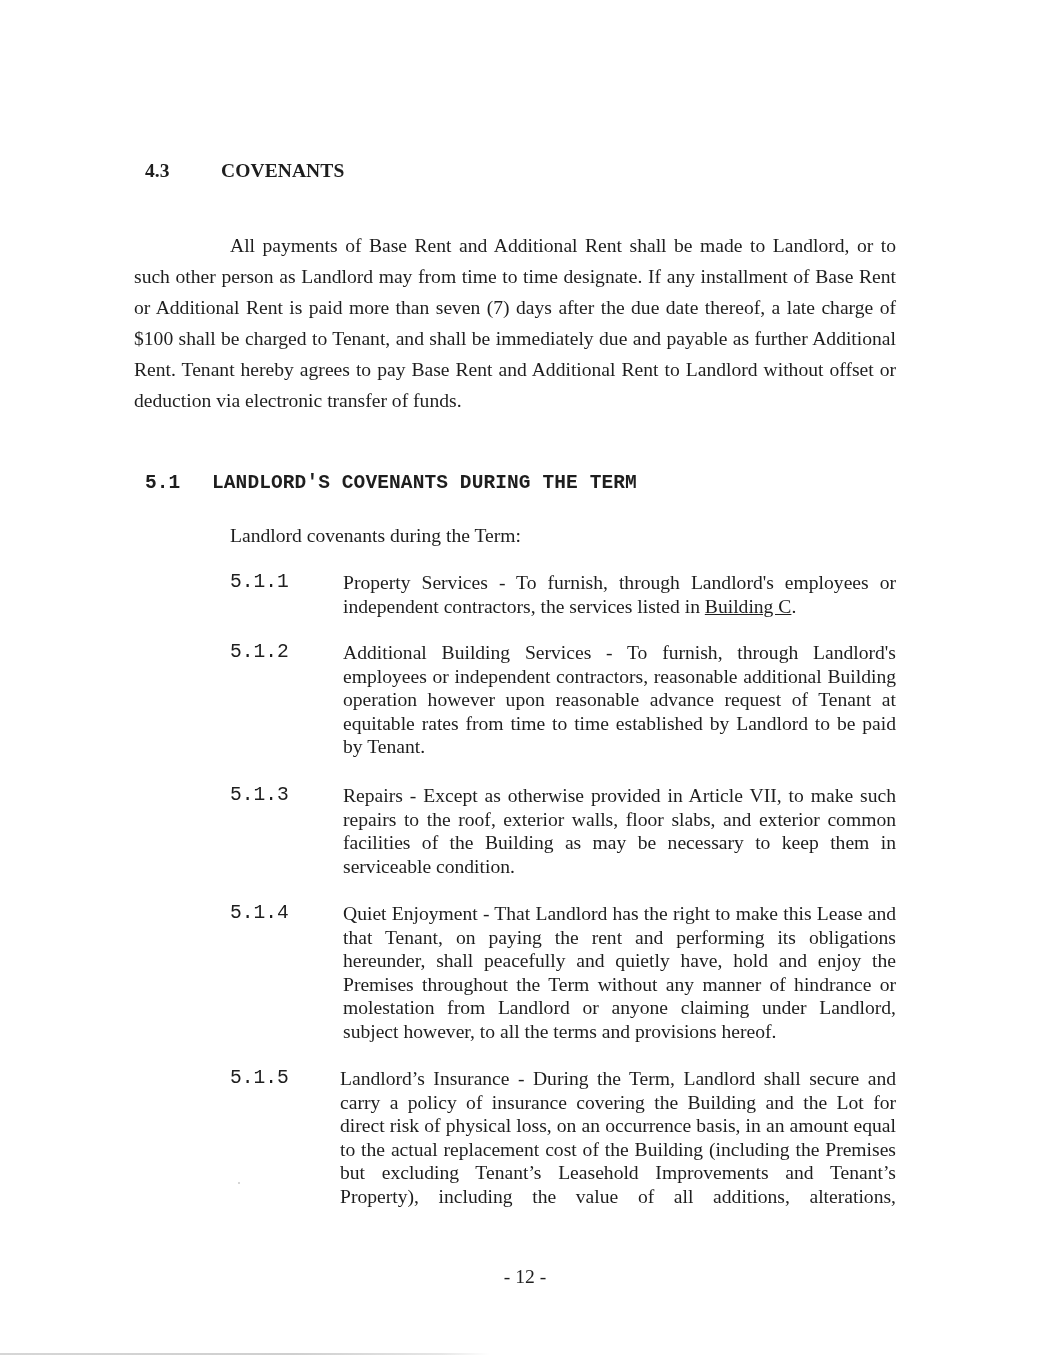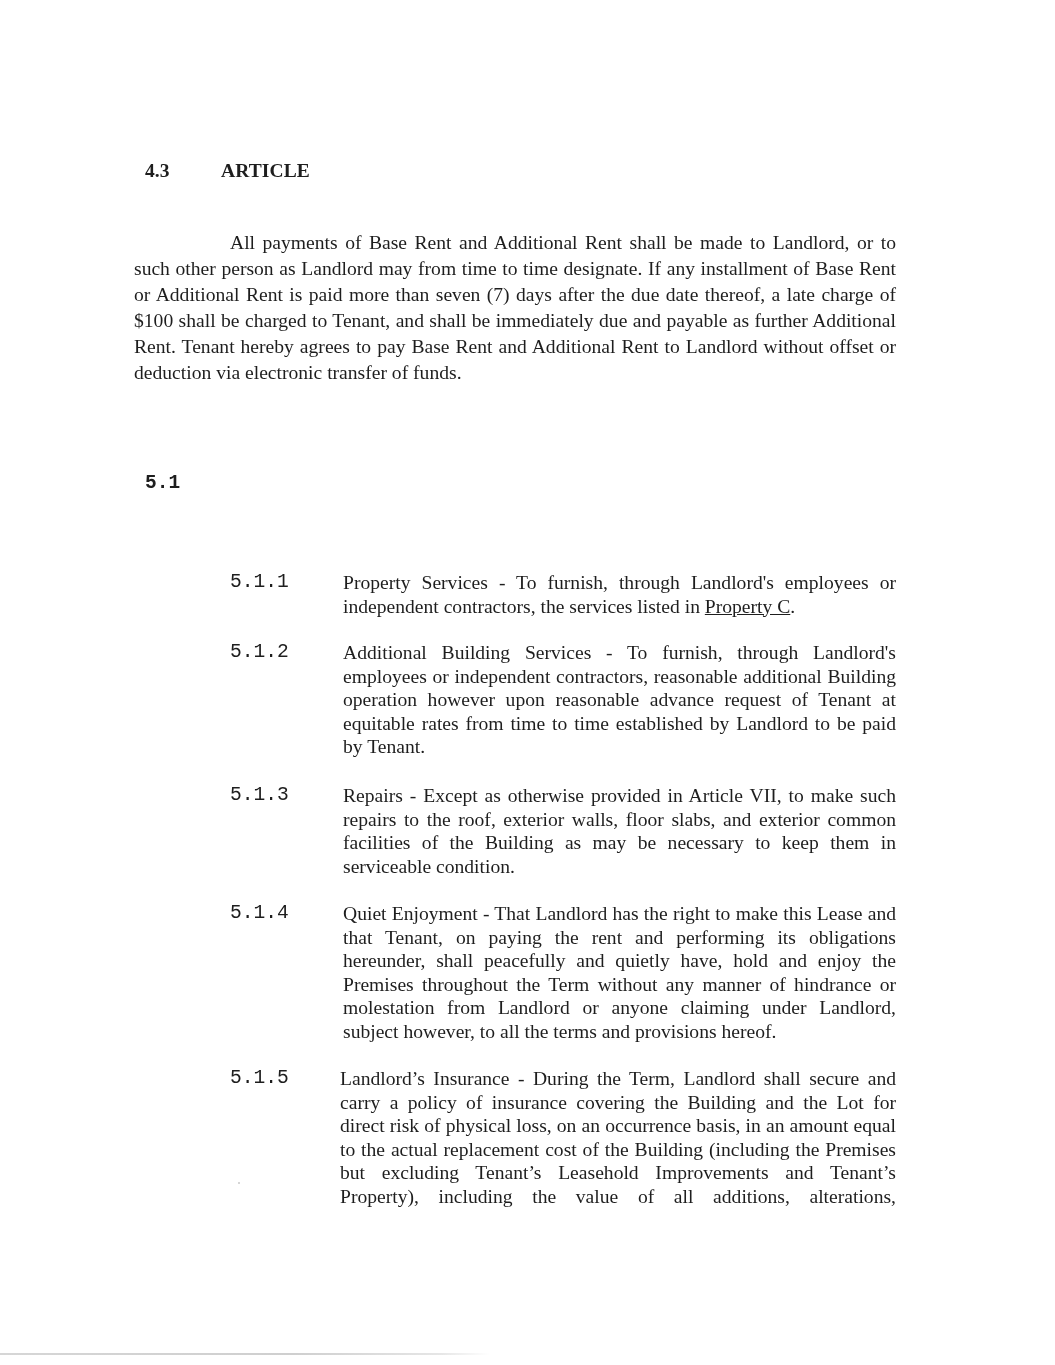--- a/index.html
+++ b/index.html
@@ -30,21 +30,21 @@
     white-space: nowrap;
   }
   .sec-num { position: absolute; }
   .sec-title { position: absolute; }
 
   .para {
     position: absolute;
     left: 134px;
     width: 762px;
     font-size: 19.6px;
-    line-height: 26px;
+    line-height: 31px;
     text-align: justify;
   }
   .para .first-indent { display: inline-block; width: 96px; }
 
   .article-title {
     position: absolute;
     left: 0;
     width: 1040px;
     text-align: center;
     font-weight: bold;
@@ -108,34 +108,36 @@
     border-radius: 1px;
   }
 </style>
 </head>
 <body>
 
 <div class="page">
 
   <div class="abs sec-heading" style="top:160px; left:12px; width:1055px; height:26px;">
     <span class="sec-num" style="left:133px;">4.3</span>
-    <span class="sec-title" style="left:209px;">ARTICLE</span>
+    <span class="sec-title" style="left:209px;">COVENANTS</span>
   </div>
 
   <div class="para" style="top:230px;"><span class="first-indent"></span><span>All payments of Base Rent and Additional Rent shall be made to Landlord, or to such other person as Landlord may from time to time designate.  If any installment of Base Rent or Additional Rent is paid more than seven (7) days after the due date thereof, a late charge of $100 shall be charged to Tenant, and shall be immediately due and payable as further Additional Rent. Tenant hereby agrees to pay Base Rent and Additional Rent to Landlord without offset or deduction via electronic transfer of funds.</span></div>
 
 
   <div class="abs sec-heading" style="top:472px; left:0; width:975px; height:26px;font-family:Liberation Mono, monospace;">
     <span class="sec-num" style="left:145px;">5.1</span>
+    <span class="sec-title" style="left:212px;">LANDLORD'S COVENANTS DURING THE TERM</span>
   </div>
 
+  <div class="intro" style="top:525px;">Landlord covenants during the Term:</div>
 
   <div class="item" style="top:571px;">
     <span class="item-num">5.1.1</span>
-    <div class="item-text"><span>Property Services - To furnish, through Landlord's employees or independent contractors, the services listed in </span><span class="underline">Property C</span><span>.</span></div>
+    <div class="item-text"><span>Property Services - To furnish, through Landlord's employees or independent contractors, the services listed in </span><span class="underline">Building C</span><span>.</span></div>
   </div>
 
   <div class="item" style="top:641px;">
     <span class="item-num">5.1.2</span>
     <div class="item-text">Additional Building Services - To furnish, through Landlord's employees or independent contractors, reasonable additional Building operation however upon reasonable advance request of Tenant at equitable rates from time to time established by Landlord to be paid by Tenant.</div>
   </div>
 
   <div class="item" style="top:784px;">
     <span class="item-num">5.1.3</span>
     <div class="item-text">Repairs - Except as otherwise provided in Article VII, to make such repairs to the roof, exterior walls, floor slabs, and exterior common facilities of the Building as may be necessary to keep them in serviceable condition.</div>
@@ -144,16 +146,17 @@
   <div class="item" style="top:902px;">
     <span class="item-num">5.1.4</span>
     <div class="item-text">Quiet Enjoyment - That Landlord has the right to make this Lease and that Tenant, on paying the rent and performing its obligations hereunder, shall peacefully and quietly have, hold and enjoy the Premises throughout the Term without any manner of hindrance or molestation from Landlord or anyone claiming under Landlord, subject however, to all the terms and provisions hereof.</div>
   </div>
 
   <div class="item" style="top:1067px;">
     <span class="item-num">5.1.5</span>
     <div class="item-text lastjust" style="left:110px; width:556px;">Landlord’s Insurance - During the Term, Landlord shall secure and carry a policy of insurance covering the Building and the Lot for direct risk of physical loss, on an occurrence basis, in an amount equal to the actual replacement cost of the Building (including the Premises but excluding Tenant’s Leasehold Improvements and Tenant’s Property), including the value of all additions, alterations,</div>
   </div>
 
+  <div class="page-number" style="top:1266px;">- 12 -</div>
 
   <div class="speck" style="left:238px; top:1182px;"></div>
   <div class="scan-line"></div>
 </div>
 
 </body></html>

